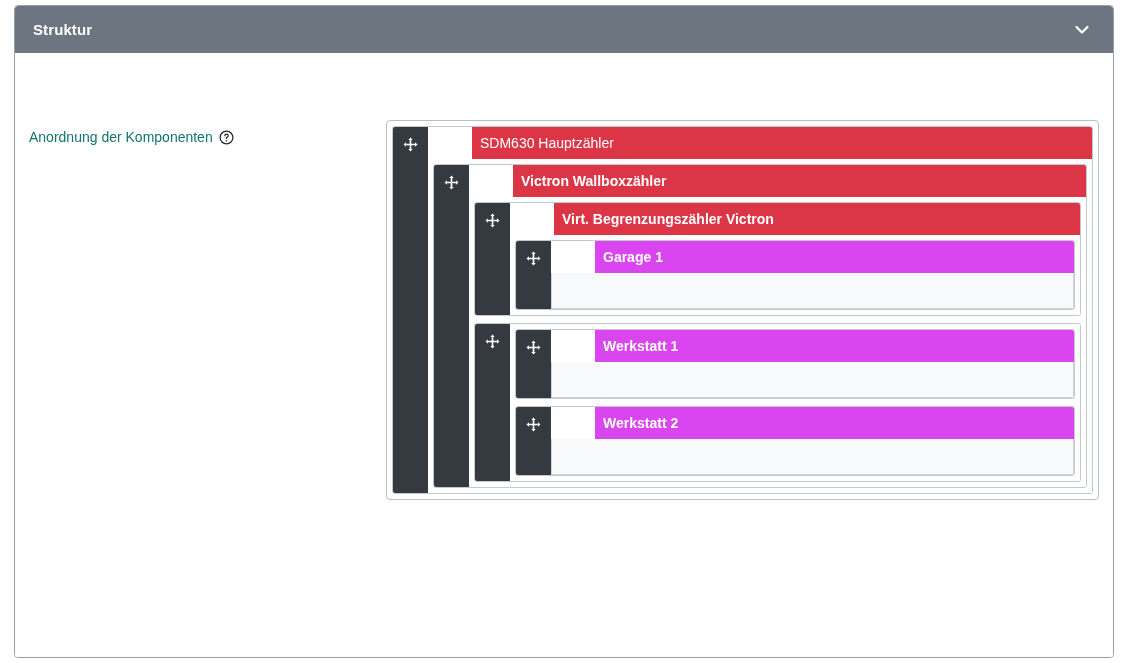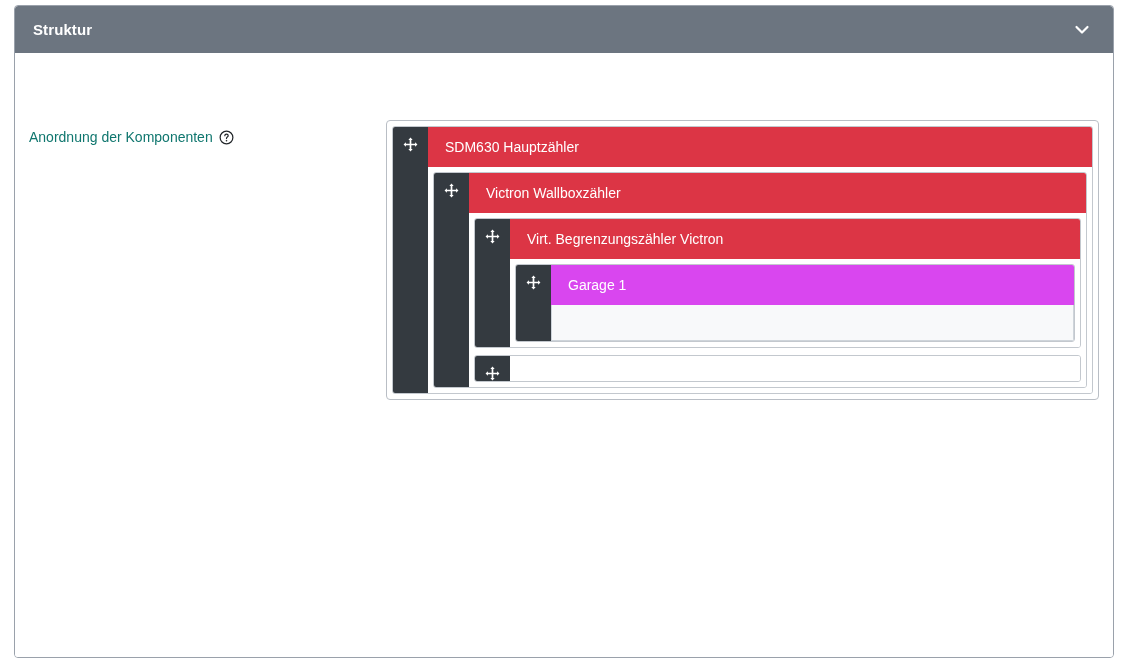--- a/index.html
+++ b/index.html
@@ -127,49 +127,50 @@
   .handle svg { display: block; }
 
   .node-main {
     flex: 1;
     display: flex;
     flex-direction: column;
     min-width: 0;
   }
 
   .node-title {
-    height: 40px;
-    display: flex;
-    align-items: center;
-    padding: 0 17px;
+    height: 32px;
+    display: flex;
+    align-items: center;
+    padding: 0 8px;
     color: #ffffff;
     font-size: 14px;
     white-space: nowrap;
     overflow: hidden;
+    margin-left: 44px;
   }
   .node-title.red  { background: #dc3545; }
   .node-title.blue { background: #d946ef; }
 
   
   .node-children {
     background: #ffffff;
     padding: 5px;
     flex: 1;
   }
   .node-children.empty {
     background: #f8f9fa;
     border: 1px solid #ced4da;
     border-top: none;
     min-height: 36px;
     padding: 0;
     margin: 0;
   }
 
   
-  .node-children > .node:first-child { margin-top: 0; }
+  .node-children > .node:first-child { margin-top: 0; font-weight: bold; }
 </style>
 </head>
 <body>
 
 <div class="card">
 
   <div class="card-header">
     <span class="card-header-title">Struktur</span>
     <span class="chevron">
       <svg width="20" height="20" viewBox="0 0 20 20" aria-hidden="true">
@@ -241,20 +242,46 @@
                         </div>
                         <div class="node">
                           <div class="node-inner">
                             <div class="handle">
                               <svg width="15" height="15" viewBox="0 0 16 16" aria-hidden="true">
                                 <path fill="#ffffff" d="M8 0.6 L10.3 3.1 H8.9 V7.1 H12.9 V5.7 L15.4 8 L12.9 10.3 V8.9 H8.9 V12.9 H10.3 L8 15.4 L5.7 12.9 H7.1 V8.9 H3.1 V10.3 L0.6 8 L3.1 5.7 V7.1 H7.1 V3.1 H5.7 Z"></path>
                               </svg>
                             </div>
                             <div class="node-main">
                               <div class="node-children">
+                                <div class="node">
+                                  <div class="node-inner">
+                                    <div class="handle">
+                                      <svg width="15" height="15" viewBox="0 0 16 16" aria-hidden="true">
+                                        <path fill="#ffffff" d="M8 0.6 L10.3 3.1 H8.9 V7.1 H12.9 V5.7 L15.4 8 L12.9 10.3 V8.9 H8.9 V12.9 H10.3 L8 15.4 L5.7 12.9 H7.1 V8.9 H3.1 V10.3 L0.6 8 L3.1 5.7 V7.1 H7.1 V3.1 H5.7 Z"></path>
+                                      </svg>
+                                    </div>
+                                    <div class="node-main">
+                                      <div class="node-title blue">Werkstatt 1</div>
+                                      <div class="node-children empty"></div>
+                                    </div>
+                                  </div>
+                                </div>
+                                <div class="node">
+                                  <div class="node-inner">
+                                    <div class="handle">
+                                      <svg width="15" height="15" viewBox="0 0 16 16" aria-hidden="true">
+                                        <path fill="#ffffff" d="M8 0.6 L10.3 3.1 H8.9 V7.1 H12.9 V5.7 L15.4 8 L12.9 10.3 V8.9 H8.9 V12.9 H10.3 L8 15.4 L5.7 12.9 H7.1 V8.9 H3.1 V10.3 L0.6 8 L3.1 5.7 V7.1 H7.1 V3.1 H5.7 Z"></path>
+                                      </svg>
+                                    </div>
+                                    <div class="node-main">
+                                      <div class="node-title blue">Werkstatt 2</div>
+                                      <div class="node-children empty"></div>
+                                    </div>
+                                  </div>
+                                </div>
                               </div>
                             </div>
                           </div>
                         </div>
                       </div>
                     </div>
                   </div>
                 </div>
               </div>
             </div>

